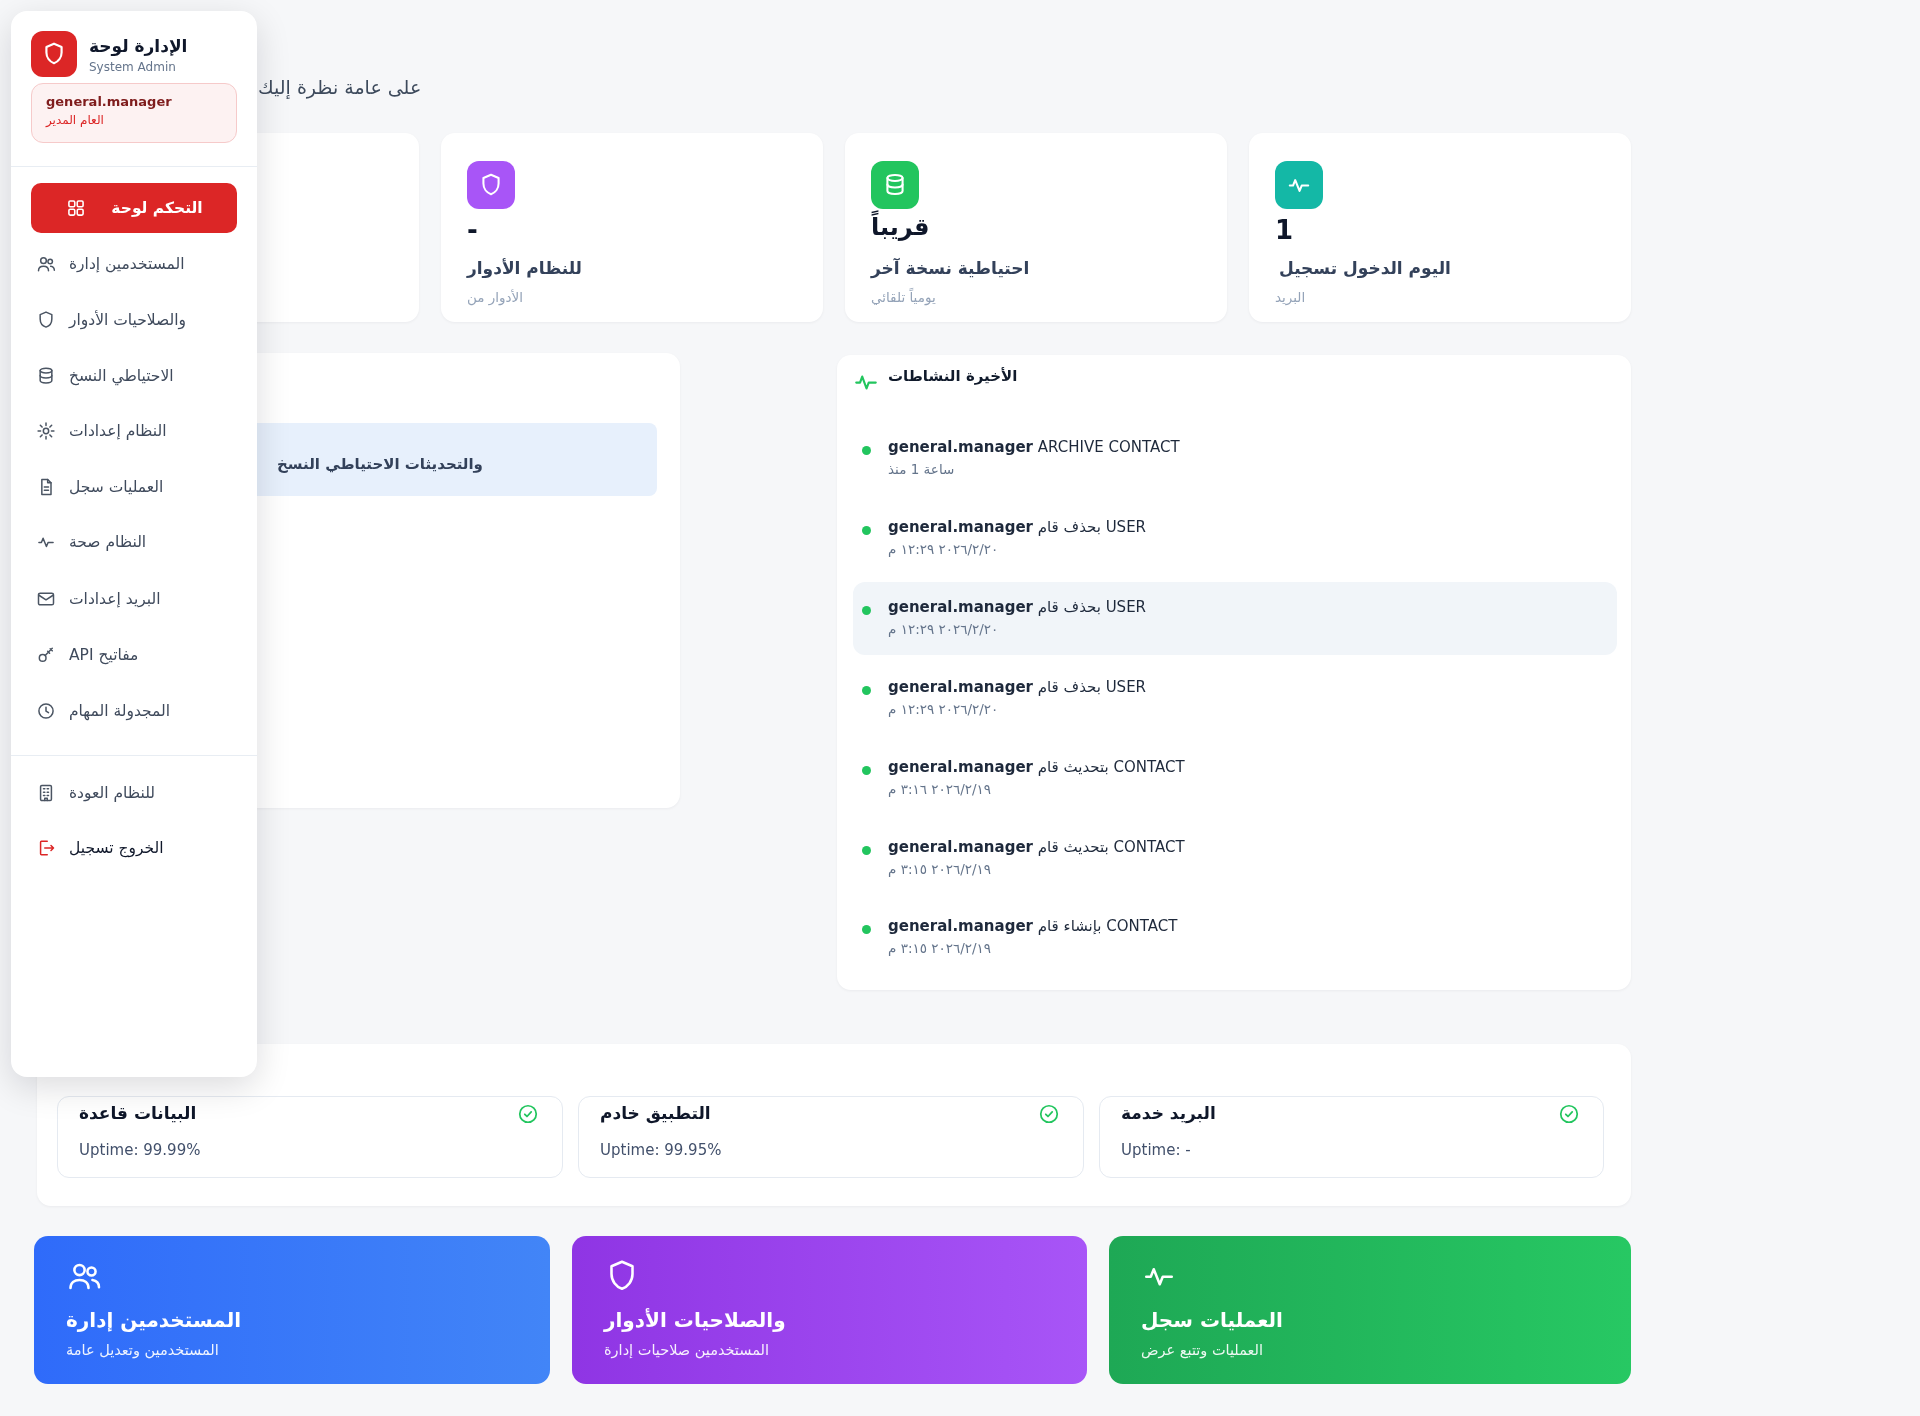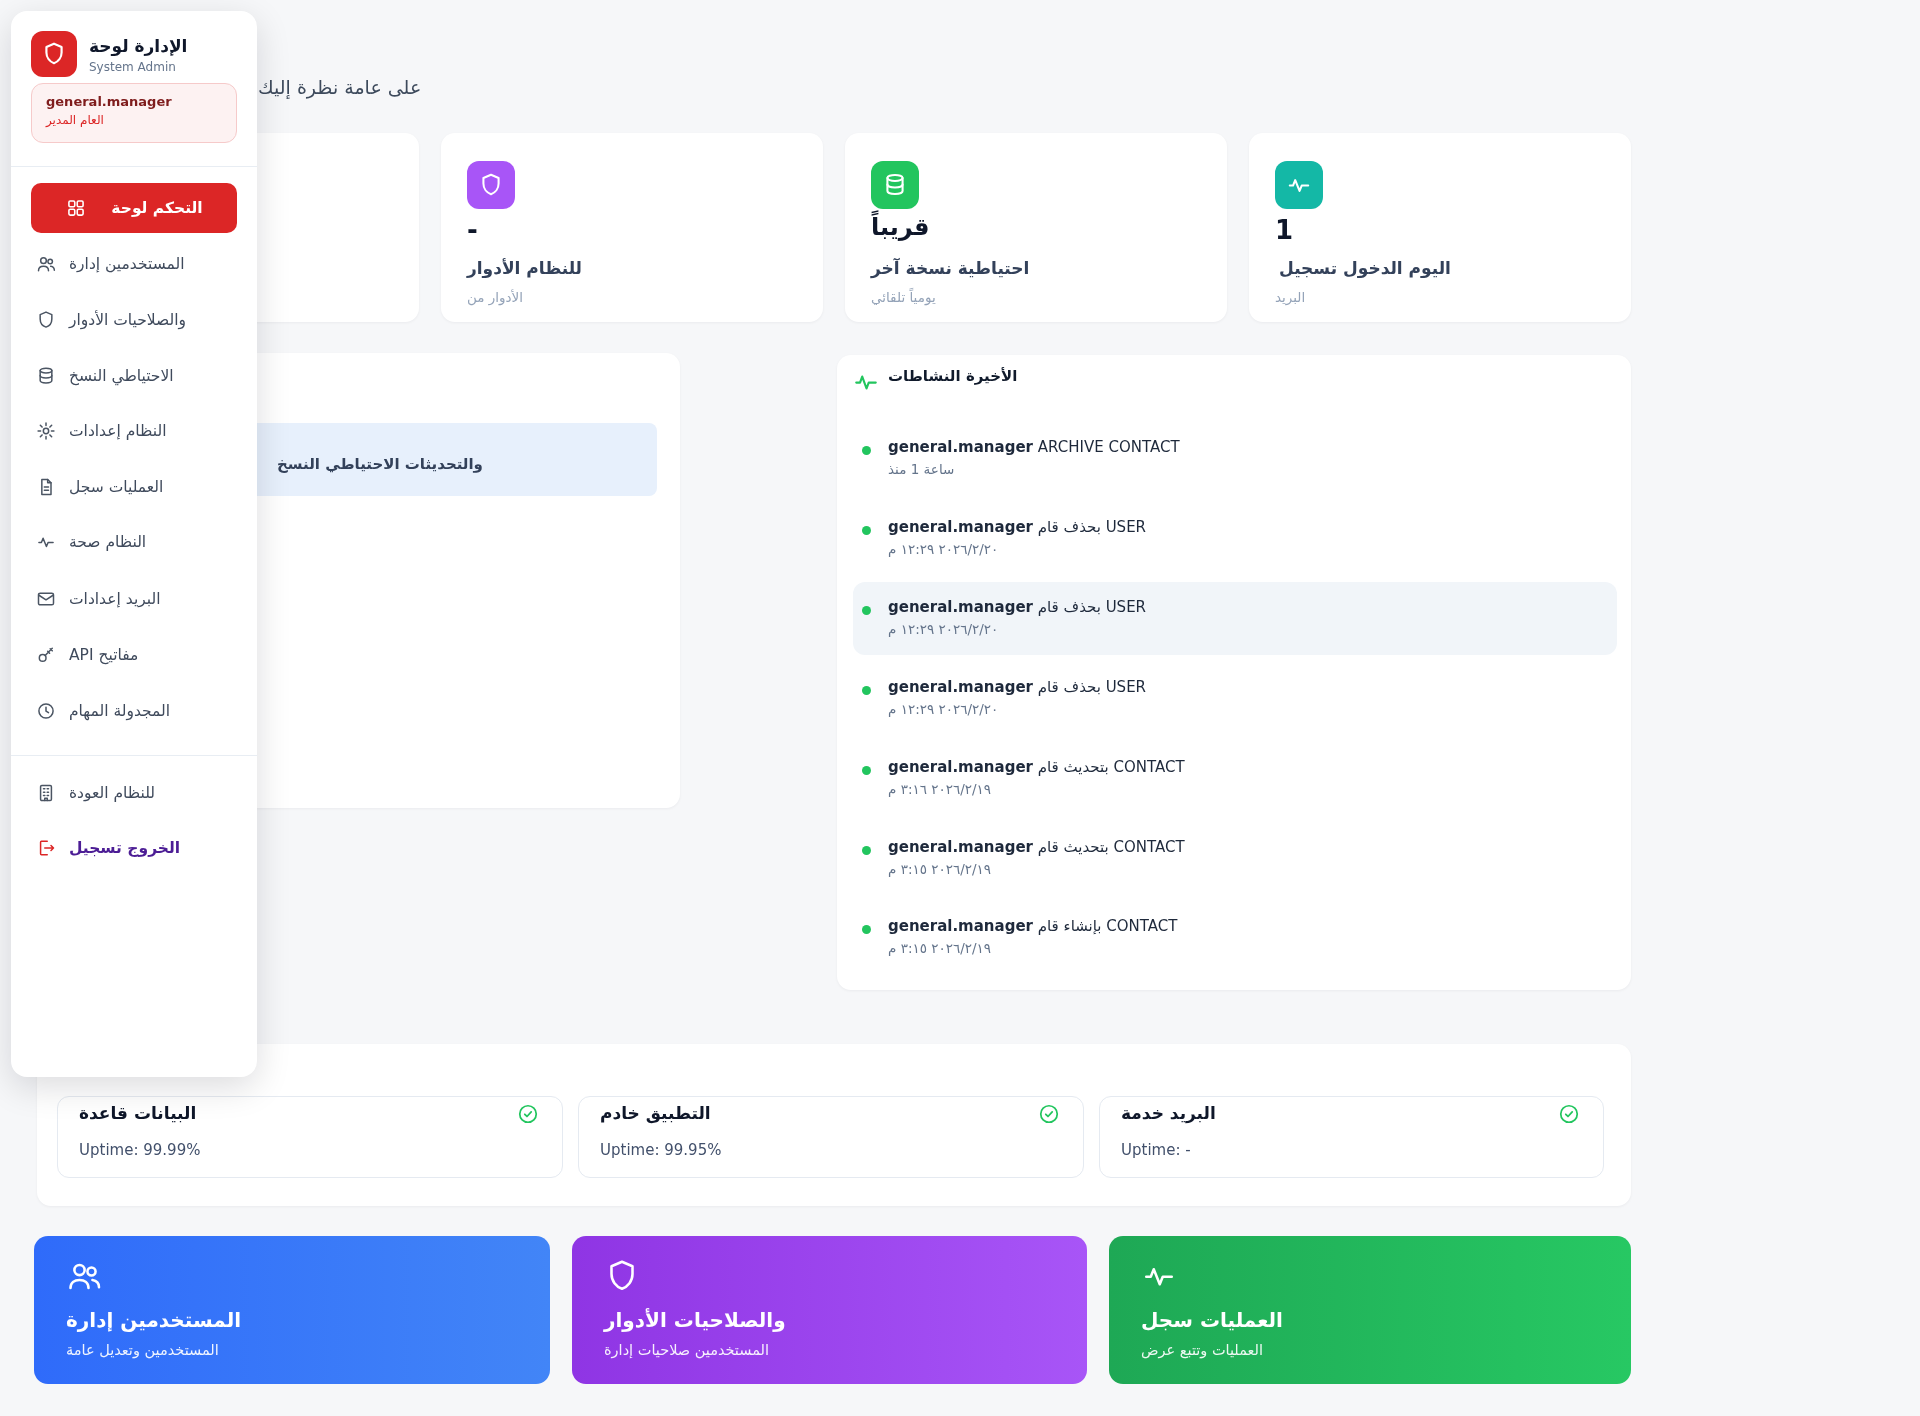--- a/index.html
+++ b/index.html
@@ -19,21 +19,21 @@
     border:1px solid #f6caca; border-radius:12px; padding:10px 14px; }
   .user-badge .uname { font-size:13px; font-weight:700; color:#7f1d1d; display:block; }
   .user-badge .urole { font-size:12px; color:#dc2626; display:block; margin-top:4px; }
   .side-divider { position:absolute; left:0; width:246px; height:1px; background:#e8edf3; }
   .nav-active { position:absolute; left:20px; top:172px; width:206px; height:50px; background:#dc2626;
     border-radius:10px; display:flex; align-items:center; justify-content:center; gap:24px; cursor:pointer; }
   .nav-active .nlabel { color:#fff; font-size:15.5px; font-weight:700; }
   .nav-item { position:absolute; left:20px; width:206px; height:44px; display:flex; align-items:center;
     gap:12px; padding-left:4px; border-radius:10px; cursor:pointer; }
   .nav-item .nlabel { font-size:15.5px; font-weight:500; color:#3f4a5c; }
-  .nav-item.danger .nlabel { color:#4c1d95; font-weight:700; }
+  .nav-item.danger .nlabel { color:#0f172a; font-weight:400; }
   .nico { width:22px; height:22px; display:flex; align-items:center; justify-content:center; flex:0 0 22px; }
 
   
   .title-fragment { position:absolute; left:250px; top:42px; width:5px; height:21px; background:#141d2b; border-radius:1px; }
   .page-subtitle { position:absolute; left:258px; top:76px; font-size:19px; color:#3d4a5c; }
 
   .card { position:absolute; background:#fff; border-radius:14px; box-shadow:0 1px 3px rgba(15,23,42,.05); }
   .stat-icon { position:absolute; width:48px; height:48px; border-radius:12px; display:flex; align-items:center; justify-content:center; }
   .stat-value { position:absolute; font-size:26px; font-weight:700; color:#0f172a; }
   .stat-label { position:absolute; font-size:17px; font-weight:600; color:#33415a; }

